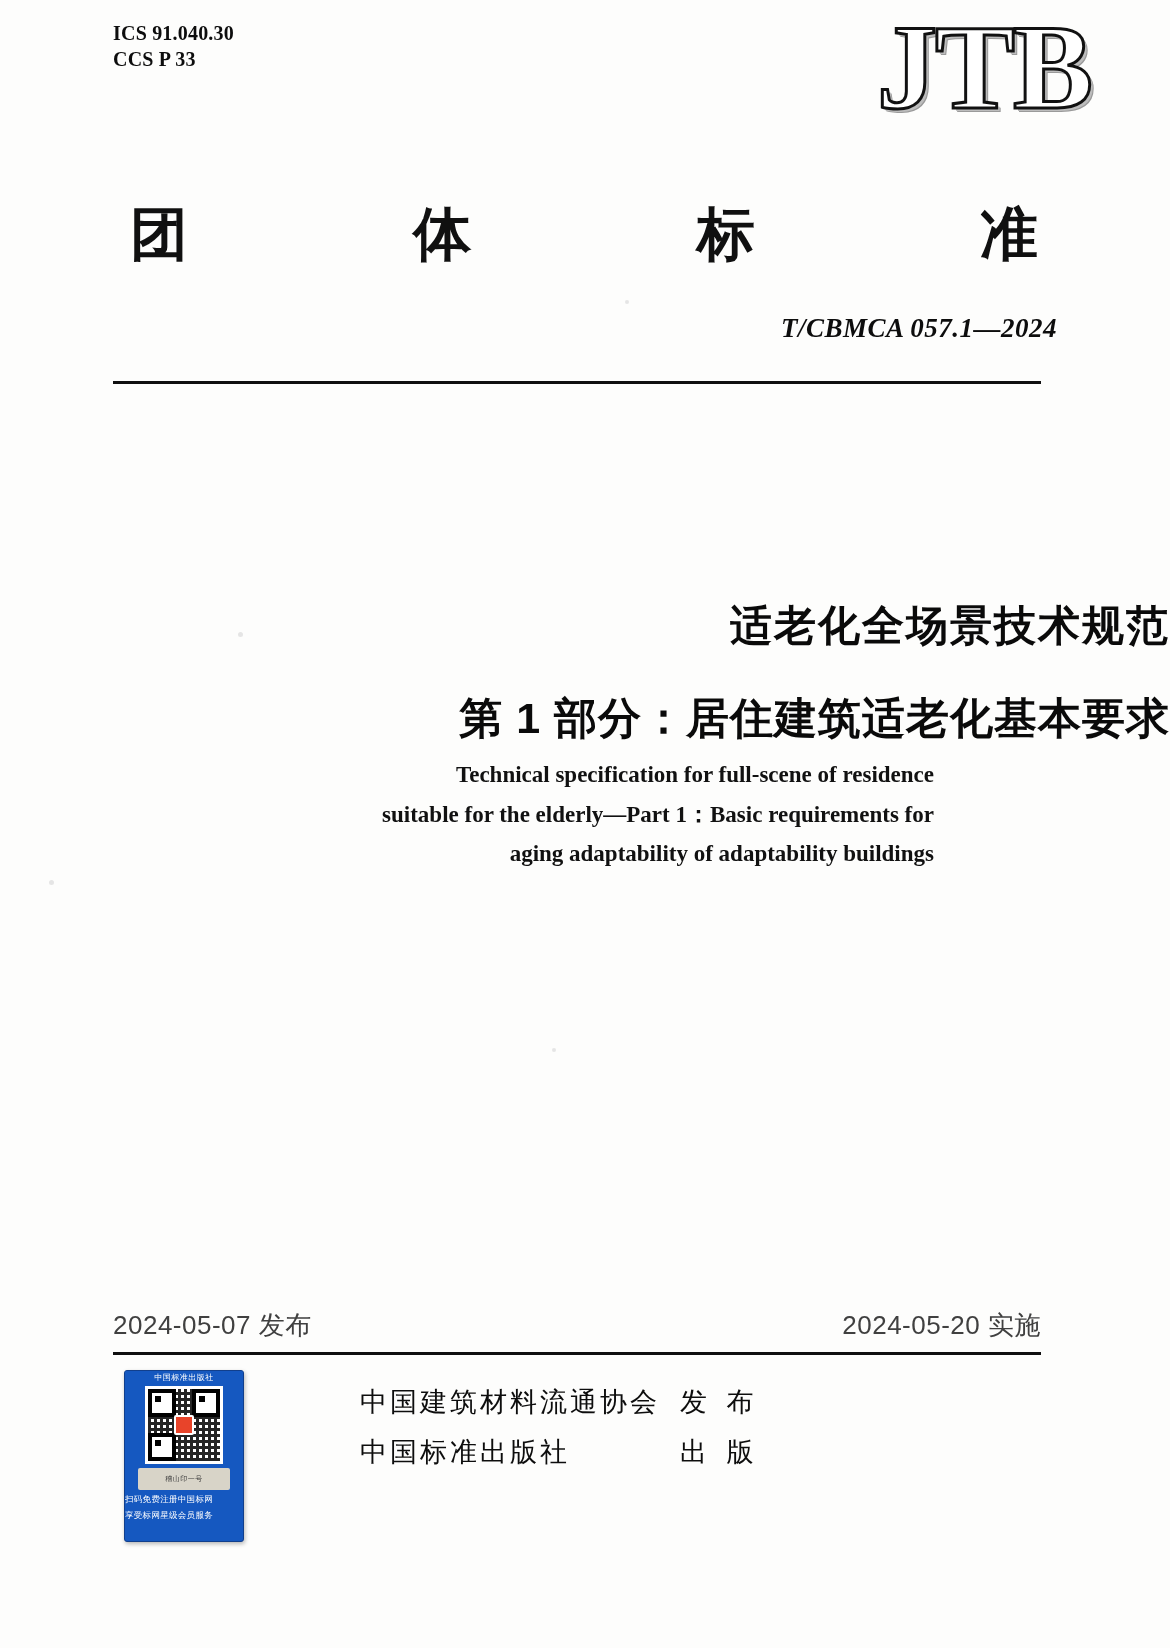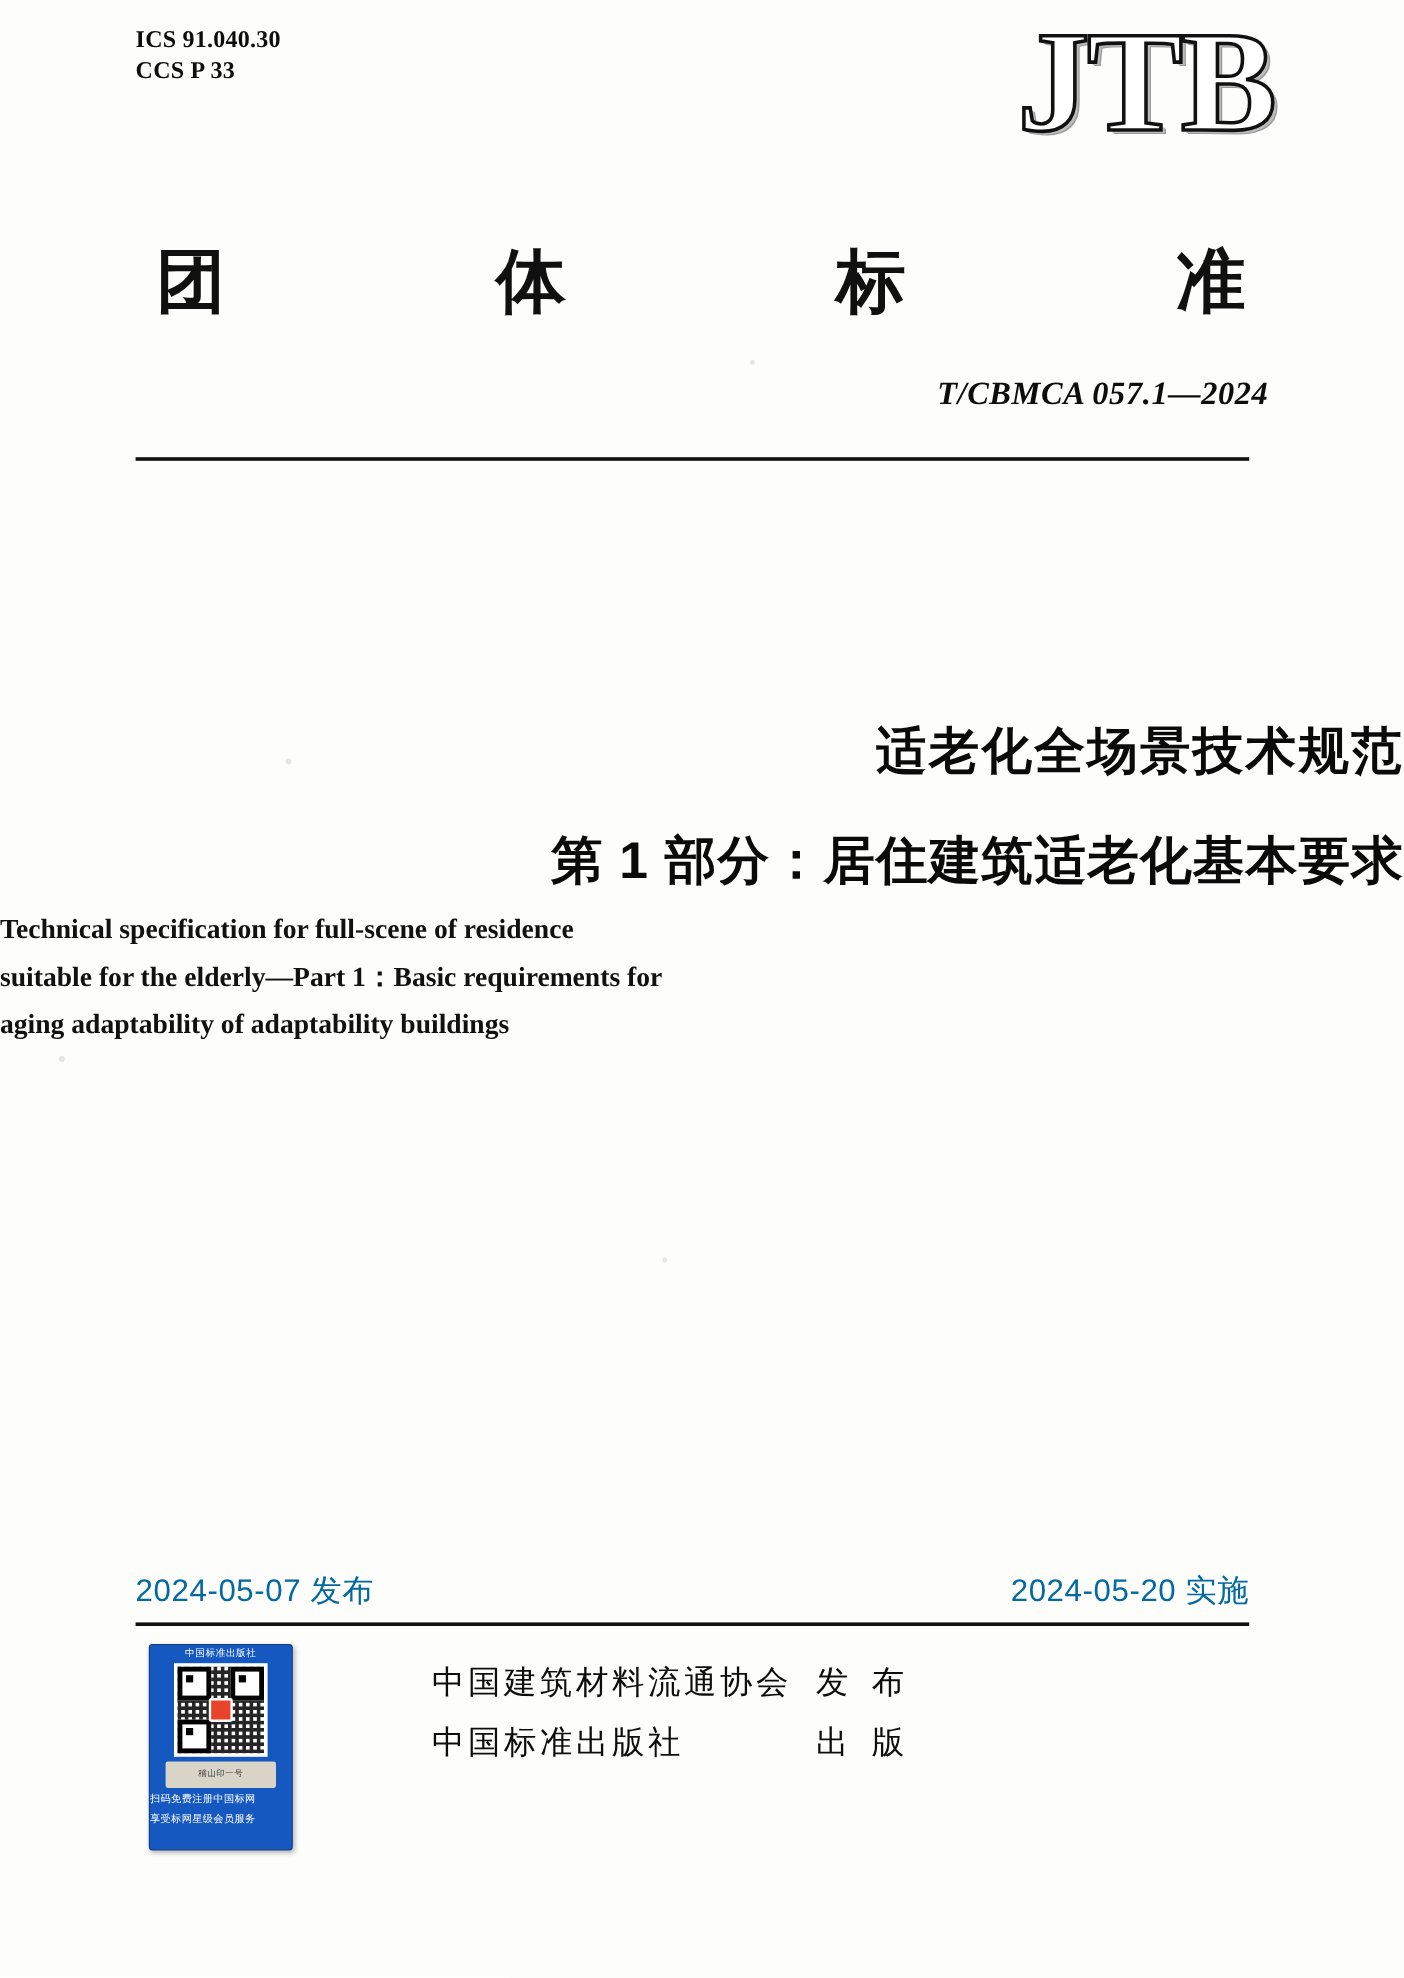--- a/index.html
+++ b/index.html
@@ -30,21 +30,21 @@
     font-family: "Liberation Serif", serif;
     font-weight: bold;
     font-size: 20px;
     line-height: 1.32;
     letter-spacing: 0.2px;
   }
   .ics-block div { white-space: nowrap; }
 
   .jtb {
     position: absolute;
-    right: 108px;
+    right: 79px;
     top: 8px;
     font-family: "Liberation Serif", serif;
     font-weight: bold;
     font-size: 120px;
     line-height: 1;
     letter-spacing: -2px;
     color: #ffffff;
     -webkit-text-stroke: 3px #111;
     text-shadow:
        3px 3px 0 #bdbdbd,
@@ -99,39 +99,39 @@
     letter-spacing: 2px;
     color: #0a0a0a;
   }
   .title-cn .line2 { font-size: 43px; letter-spacing: 1px; margin-top: 31px; }
 
   .title-en {
     position: absolute;
     left: 0;
     top: 755px;
     width: 934px;
-    text-align: left;
+    text-align: right;
     font-family: "Liberation Serif", serif;
     font-weight: bold;
     font-size: 23px;
     line-height: 1.72;
     color: #111;
   }
 
   
   .dates {
     position: absolute;
     left: 113px;
     top: 1308px;
     width: 928px;
     display: flex;
     justify-content: space-between;
     font-size: 26px;
     letter-spacing: 0.5px;
-    color: #0369a1;
+    color: #404040;
     align-items: center;
   }
 
   .rule-bottom {
     position: absolute;
     left: 113px;
     top: 1352px;
     width: 928px;
     height: 3px;
     background: #101010;

